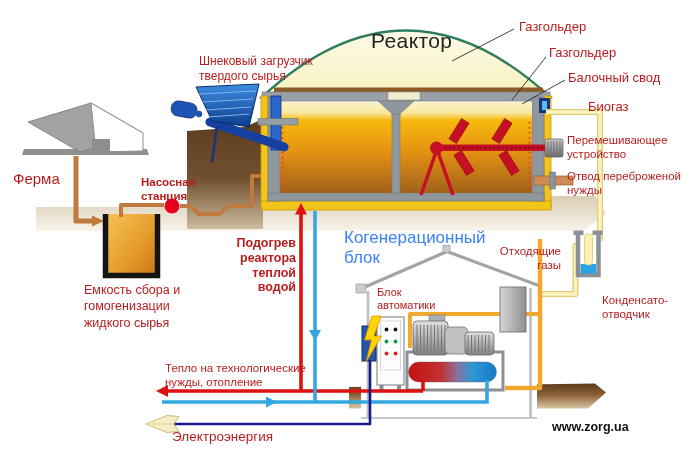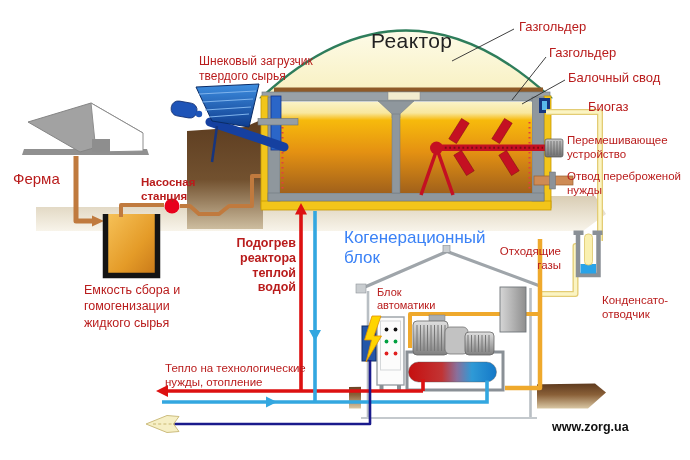--- a/index.html
+++ b/index.html
@@ -279,15 +279,16 @@
 <div class="lbl t-cogen" style="left:344px;top:228px;">Когенерационный
 блок</div>
 <div class="lbl r" style="right:129px;top:244px;text-align:right;">Отходящие
 газы</div>
 <div class="lbl" style="left:602px;top:253px;margin-top:40px;">Конденсато-
 отводчик</div>
 <div class="lbl s11" style="left:377px;top:286px;">Блок
 автоматики</div>
 <div class="lbl" style="left:165px;top:361px;">Тепло на технологические
 нужды, отопление</div>
+<div class="lbl s135" style="left:172px;top:429px;">Электроэнергия</div>
 <div class="lbl s125" style="left:552px;top:420px;color:#111;font-weight:bold;">www.zorg.ua</div>
 
 </div>
 
 </body></html>

